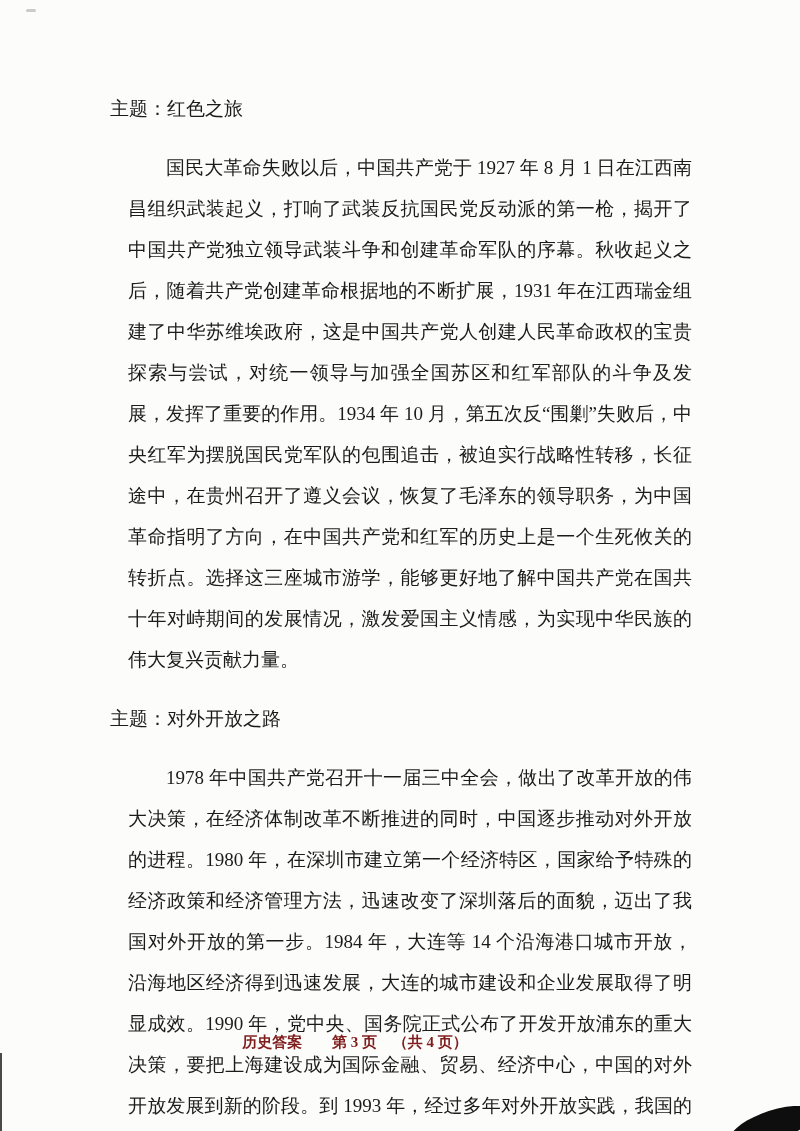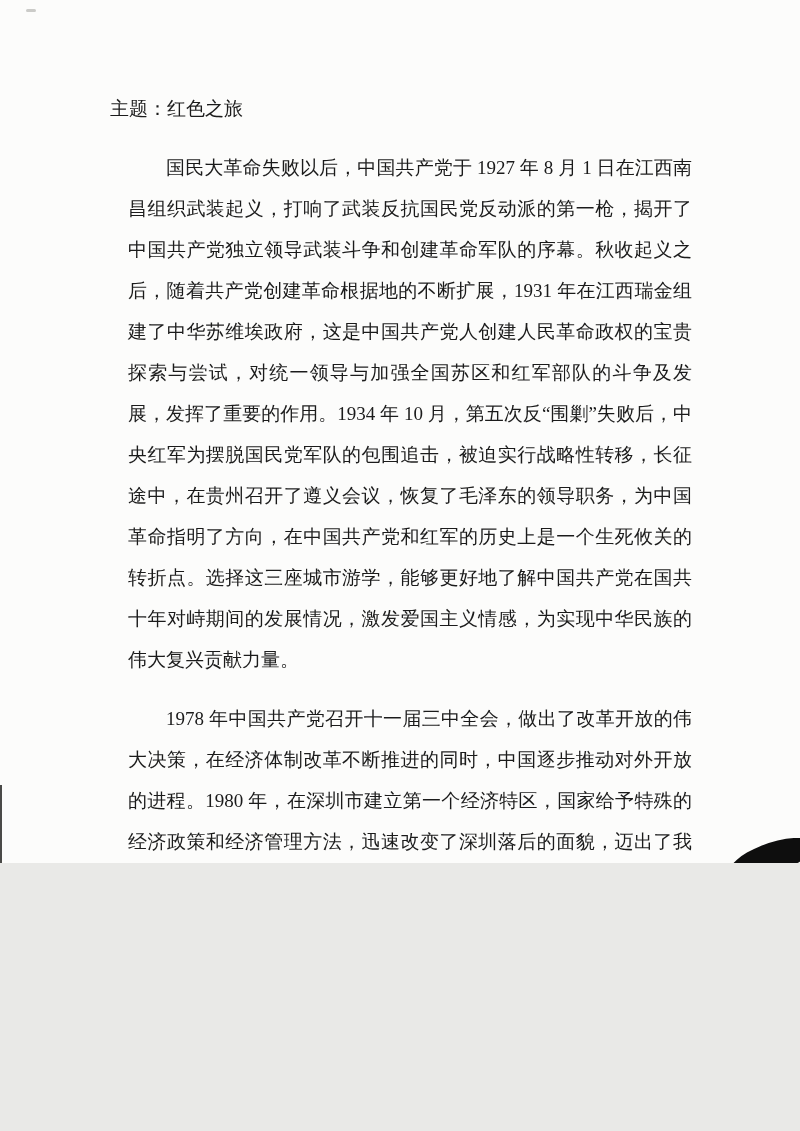--- a/index.html
+++ b/index.html
@@ -8,21 +8,21 @@
   }
   body {
     width: 800px;
     height: 1131px;
     background: #e9e9e7;
     font-family: "Liberation Serif", "DejaVu Serif", serif;
   }
   .page {
     position: relative;
     width: 800px;
-    height: 863px;
+    height: 1131px;
     background: #fcfcfb;
     overflow: hidden;
     color: #1b1b1b;
   }
   .content {
     position: absolute;
     left: 110px;
     top: 88px;
     width: 600px;
   }
@@ -97,20 +97,21 @@
 <div class="page">
 
   <main class="content">
 
     <p class="line">主题：红色之旅</p>
 
     <p class="para">国民大革命失败以后，中国共产党于 1927 年 8 月 1 日在江西南昌组织武装起义，打响了武装反抗国民党反动派的第一枪，揭开了中国共产党独立领导武装斗争和创建革命军队的序幕。秋收起义之后，随着共产党创建革命根据地的不断扩展，1931 年在江西瑞金组建了中华苏维埃政府，这是中国共产党人创建人民革命政权的宝贵探索与尝试，对统一领导与加强全国苏区和红军部队的斗争及发展，发挥了重要的作用。1934 年 10 月，第五次反“围剿”失败后，中央红军为摆脱国民党军队的包围追击，被迫实行战略性转移，长征途中，在贵州召开了遵义会议，恢复了毛泽东的领导职务，为中国革命指明了方向，在中国共产党和红军的历史上是一个生死攸关的转折点。选择这三座城市游学，能够更好地了解中国共产党在国共十年对峙期间的发展情况，激发爱国主义情感，为实现中华民族的伟大复兴贡献力量。</p>
 
 
 
+    <p class="line">主题：对外开放之路</p>
 
     <p class="para">1978 年中国共产党召开十一届三中全会，做出了改革开放的伟大决策，在经济体制改革不断推进的同时，中国逐步推动对外开放的进程。1980 年，在深圳市建立第一个经济特区，国家给予特殊的经济政策和经济管理方法，迅速改变了深圳落后的面貌，迈出了我国对外开放的第一步。1984 年，大连等 14 个沿海港口城市开放，沿海地区经济得到迅速发展，大连的城市建设和企业发展取得了明显成效。1990 年，党中央、国务院正式公布了开发开放浦东的重大决策，要把上海建设成为国际金融、贸易、经济中心，中国的对外开放发展到新的阶段。到 1993 年，经过多年对外开放实践，我国的对外开放</p>
 
   </main>
 
   <footer class="footer">
     <span class="f-title">历史答案</span>
     <span class="f-page">第 3 页</span>
     <span class="f-total">（共 4 页）</span>
   </footer>

